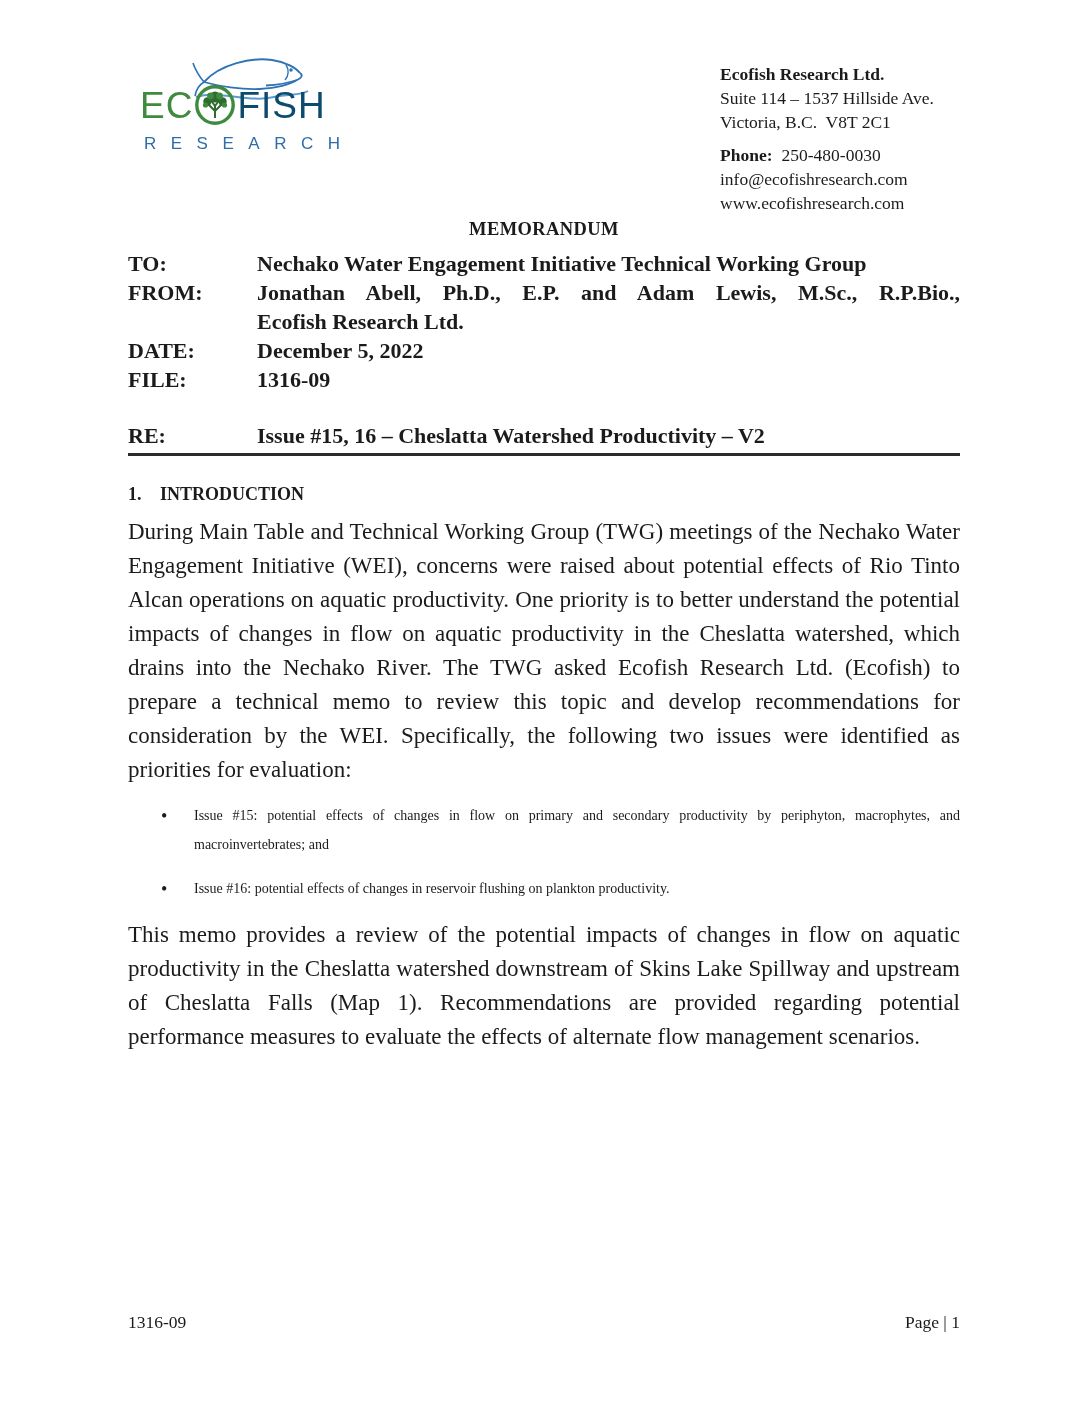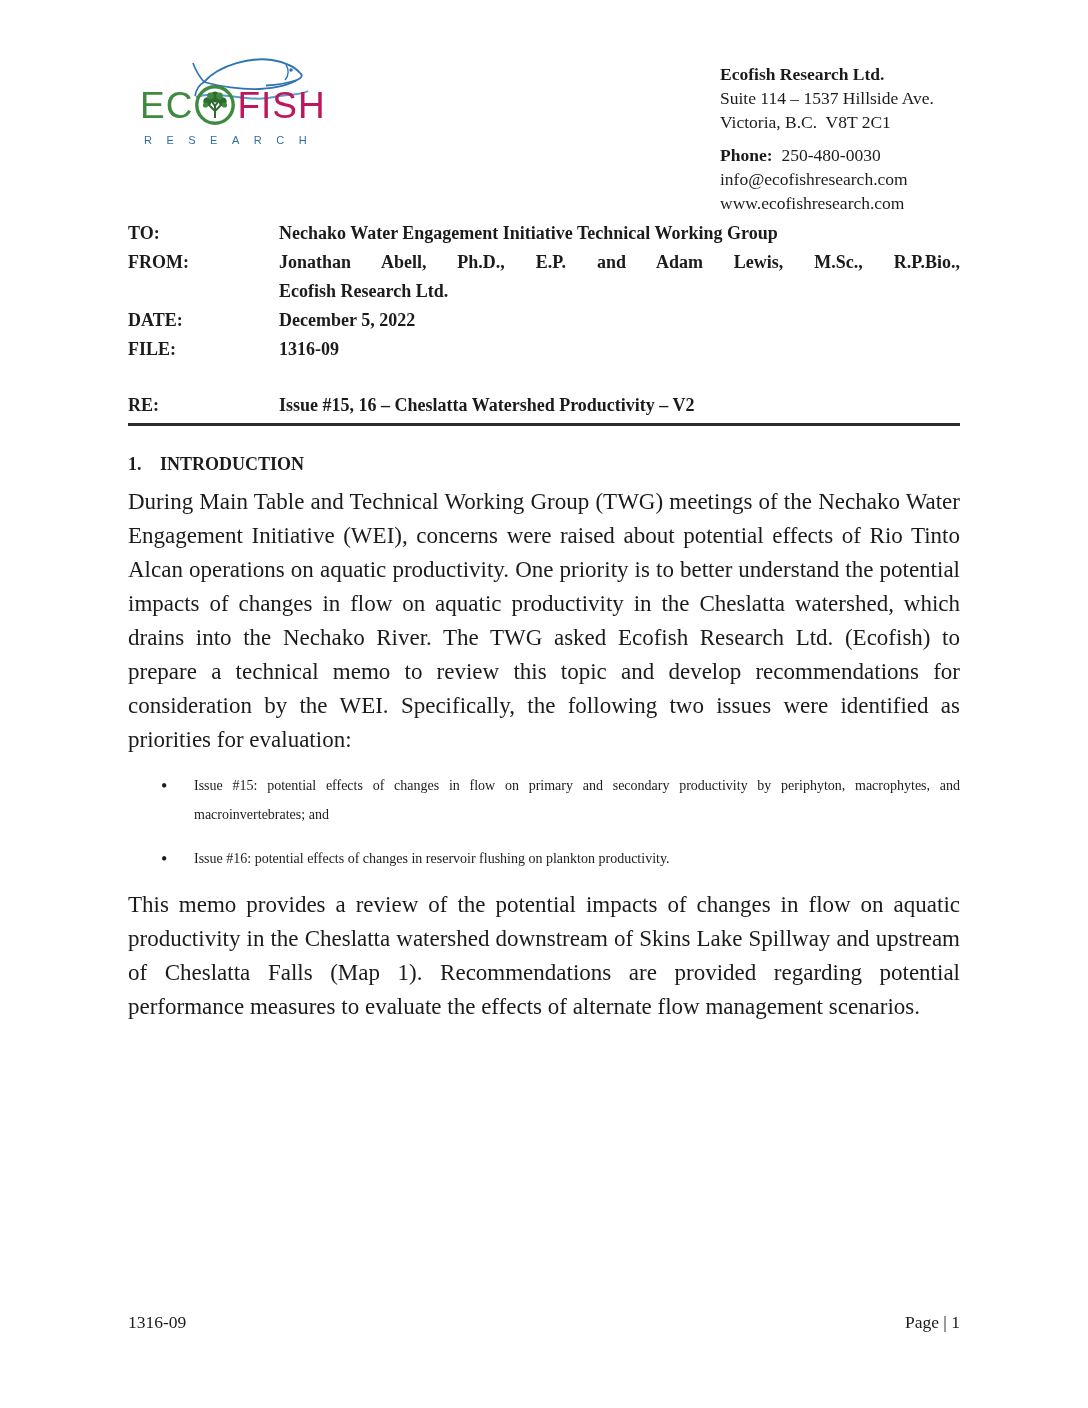--- a/index.html
+++ b/index.html
@@ -16,43 +16,43 @@
   
   .logo { position: absolute; left: 140px; top: 52px; width: 200px; height: 100px; }
   .logo-fish-svg { position: absolute; left: 50px; top: 0; }
   .logo-word {
     position: absolute; left: 0; top: 32px;
     display: flex; align-items: center;
     font-family: "Liberation Sans", sans-serif;
     font-size: 37px; font-weight: 500; letter-spacing: 1px; line-height: 1; justify-content: center;
   }
   .logo-ec   { color: #3e8a3e; }
-  .logo-fish { color: #be185d; }
+  .logo-fish { color: #0c4a6e; }
   .logo-o-svg { margin: 0 1px; display: block; }
   .logo-research {
     position: absolute; left: 4px; top: 82px;
     font-family: "Liberation Sans", sans-serif;
-    font-size: 11px; color: #2f6da8; letter-spacing: 14.5px; white-space: nowrap;
+    font-size: 17px; color: #2f6da8; letter-spacing: 14.5px; white-space: nowrap;
   }
 
   
   .contact { position: absolute; left: 720px; top: 62px; font-size: 17.5px; line-height: 24px; }
   .contact .company { font-weight: bold; }
   .contact .phone-row { margin-top: 9px; }
   .contact .phone-label { font-weight: bold; }
   .contact .phone-num { margin-left: 9px; }
 
   
   .main { position: absolute; left: 128px; top: 219px; width: 832px; }
 
   .memo-title { text-align: center; font-weight: bold; font-size: 18.5px; letter-spacing: 0.4px; margin-bottom: 9px; }
 
-  .field-row { display: flex; font-weight: bold; font-size: 18px; line-height: 29px; }
+  .field-row { display: flex; font-weight: bold; font-size: 22px; line-height: 29px; }
   .field-label { width: 129px; flex: none; }
-  .field-value { flex: 1; margin-left: 22px; }
+  .field-value { flex: 1; }
   .force-justify { text-align: justify; text-align-last: justify; }
   .re-row { margin-top: 27px; justify-content: center; }
   .re-rule { border: none; border-top: 3px solid #2b2b2b; margin: 3px 0 0 0; }
 
   .section-heading { display: flex; font-weight: bold; font-size: 18px; margin-top: 27px; line-height: 22px; }
   .section-number { width: 32px; flex: none; }
 
   .para { font-size: 23px; line-height: 34px; text-align: justify; margin-top: 10px; }
   .para2 { margin-top: 13px; }
 
@@ -107,20 +107,21 @@
     <div>Victoria, B.C.&nbsp; V8T 2C1</div>
     <div class="phone-row">
       <span class="phone-label">Phone:</span><span class="phone-num">250-480-0030</span>
     </div>
     <div>info@ecofishresearch.com</div>
     <div>www.ecofishresearch.com</div>
   </div>
 
   <div class="main">
 
+    <div class="memo-title">MEMORANDUM</div>
 
     <div class="field-row">
       <div class="field-label">TO:</div>
       <div class="field-value">Nechako Water Engagement Initiative Technical Working Group</div>
     </div>
 
     <div class="field-row">
       <div class="field-label">FROM:</div>
       <div class="field-value">
         <div class="force-justify">Jonathan Abell, Ph.D., E.P. and Adam Lewis, M.Sc., R.P.Bio.,</div>

